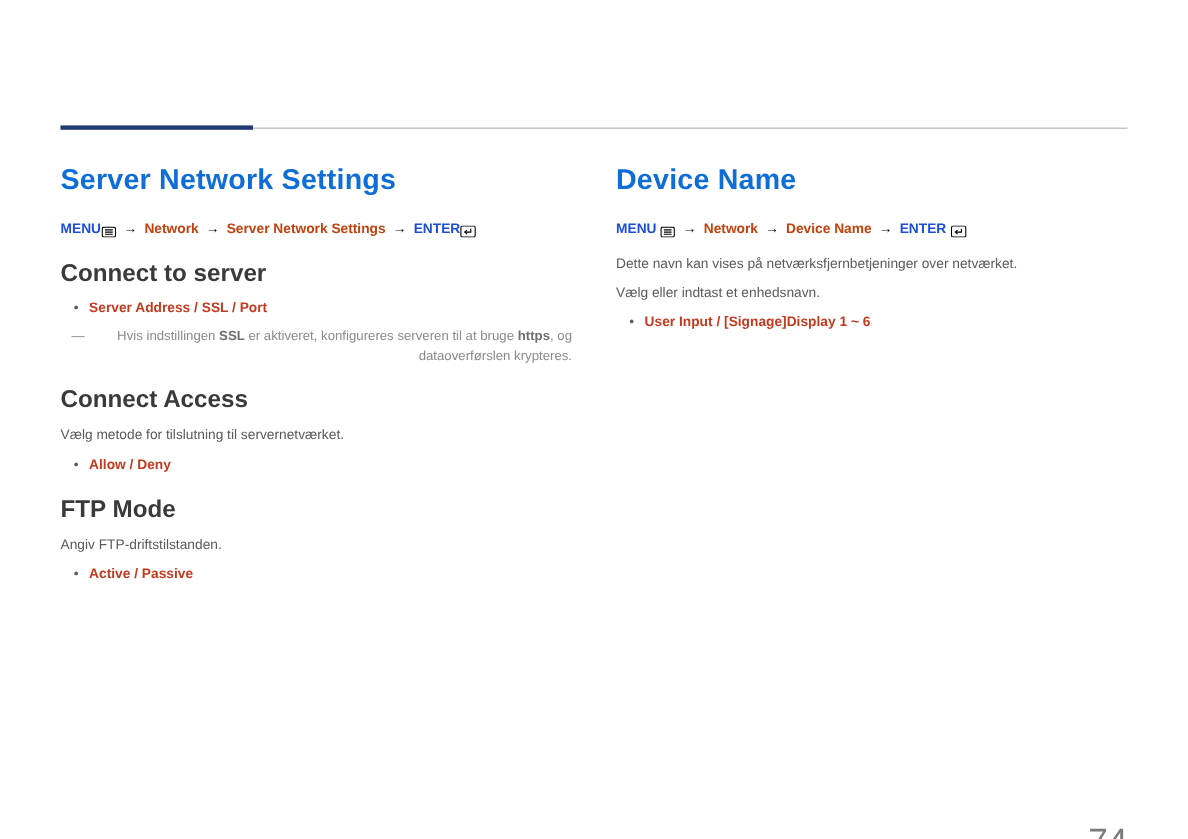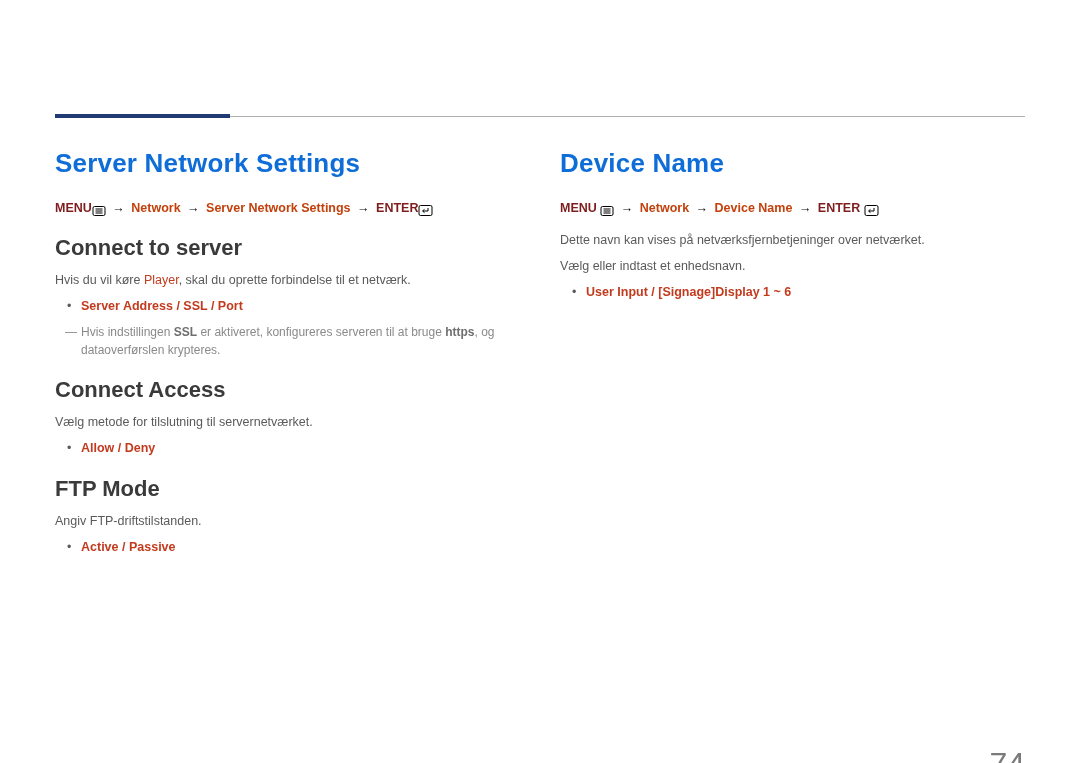--- a/index.html
+++ b/index.html
@@ -53,21 +53,21 @@
     margin: 0 0 22px 0;
     letter-spacing: 0.2px;
   }
   .crumb {
     font-size: 12.5px;
     font-weight: 700;
     color: #000;
     margin: 0 0 14px 0;
   }
   .crumb .red { color: #c2410c; font-weight: 700; }
-  .crumb .black { color: #7f1d1d; font-weight: 700; }
+  .crumb .black { color: #1d4ed8; font-weight: 700; }
   .crumb .arrow { color: #000; font-weight: 700; padding: 0 3px; }
   .crumb svg { vertical-align: -2px; }
   h2.sub {
     font-size: 22px;
     font-weight: 600;
     color: #3a3a3a;
     margin: 18px 0 10px 0;
   }
   p.body {
     font-size: 12.5px;
@@ -94,20 +94,21 @@
     position: absolute;
     left: 12px;
     top: 0;
     color: #5a5a5a;
   }
   ul.bullets > li .red { color: #c33b1e; font-weight: 700; }
   ul.notes {
     list-style: none;
     padding: 0;
     margin: 4px 0 0 0;
+    text-align: right;
   }
   ul.notes > li {
     font-size: 12px;
     color: #8a8a8a;
     line-height: 1.5;
     padding-left: 26px;
     position: relative;
     margin-bottom: 6px;
   }
   ul.notes > li::before {
@@ -156,23 +157,20 @@
         <span class="red">Server Network Settings</span>
         <span class="arrow">→</span>
         <span class="black">ENTER</span><span class="icon-enter"><svg width="15" height="11">
               <rect x="1" y="0.5" width="13" height="10" rx="1.5" fill="none" stroke="#000" stroke-width="1"></rect>
               <path d="M10 3 L10 6 L5 6" fill="none" stroke="#000" stroke-width="1"></path>
               <path d="M6.5 4.3 L4.5 6 L6.5 7.7" fill="none" stroke="#000" stroke-width="1"></path>
             </svg></span>
       </p>
 
       <h2 class="sub">Connect to server</h2>
-      <p class="body">
-        <span>Hvis du vil køre </span><span class="red-inline">Player</span><span>, skal du oprette forbindelse til et netværk.</span>
-      </p>
       <ul class="bullets">
         <li><span class="red">Server Address / SSL / Port</span></li>
       </ul>
       <ul class="notes">
         <li>
           <span>Hvis indstillingen </span><strong>SSL</strong><span> er aktiveret, konfigureres serveren til at bruge </span><strong>https</strong><span>, og dataoverførslen krypteres.</span>
         </li>
       </ul>
 
       <h2 class="sub">Connect Access</h2>

